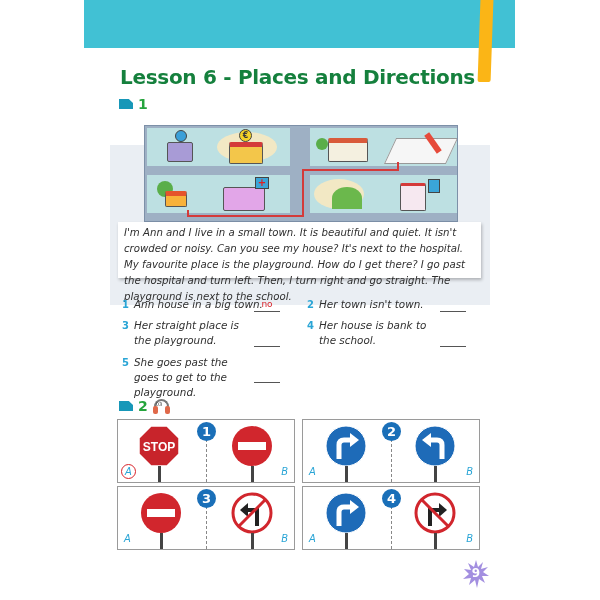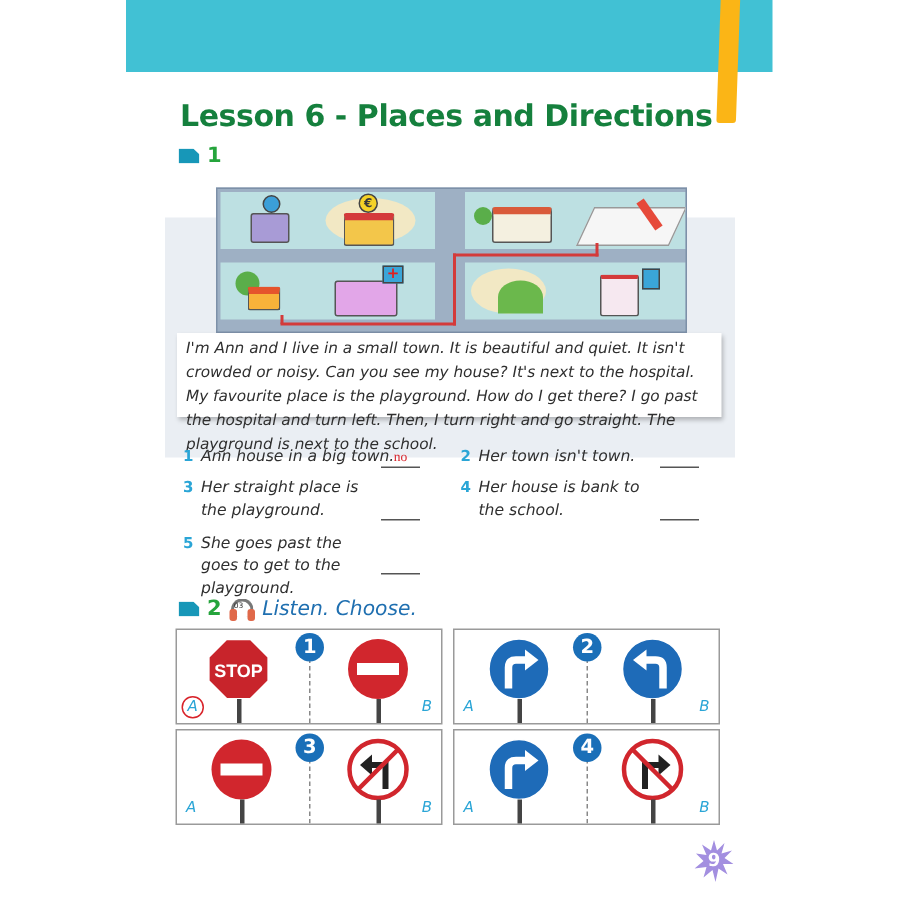--- a/index.html
+++ b/index.html
@@ -23,21 +23,21 @@
   .block { position: absolute; background: #bde0e2; }
   .block .sand { position: absolute; background: #f2e8c4; border-radius: 50%; }
   .bldg { position: absolute; border: 1px solid #555; border-radius: 2px; }
   .route { position: absolute; background: #d43a3a; }
 
   .reading { position: absolute; left: 118px; top: 222px; width: 363px; height: 56px; background: #fff; box-shadow: 1px 2px 3px rgba(0,0,0,0.25); padding: 3px 6px; font-size: 10.2px; line-height: 16px; font-style: italic; color: #2f2f2f; }
 
   .q { position: absolute; font-size: 10.4px; line-height: 15px; font-style: italic; color: #2f2f2f; }
   .q .qn { position: absolute; left: 0; top: 0; color: #2aa5d6; font-style: normal; font-weight: bold; font-size: 10px; }
   .q .qt { margin-left: 12px; display: block; }
-  .blank { position: absolute; width: 26px; border-bottom: 1px solid #555; height: 14px; font-size: 9px; color: #d8232a; text-align: center; line-height: 12px; font-style: normal; font-family: Liberation Serif, serif; }
+  .blank { position: absolute; width: 26px; border-bottom: 1px solid #555; height: 14px; font-size: 9px; color: #d8232a; text-align: center; line-height: 12px; font-style: normal; }
 
   .sign-box { position: absolute; width: 178px; height: 64px; border: 1px solid #9a9a9a; background: #fff; overflow: hidden; }
   .sign-box .divider { position: absolute; left: 88px; top: 14px; height: 48px; border-left: 1px dashed #888; }
   .sign-box .badge { position: absolute; left: 79px; top: 2px; width: 19px; height: 19px; border-radius: 50%; background: #1a6fb8; color: #fff; font-weight: bold; font-size: 13px; line-height: 19px; text-align: center; }
   .sign-box .optA, .sign-box .optB { position: absolute; bottom: 5px; font-size: 10px; color: #2aa5d6; font-style: italic; }
   .sign-box .optA { left: 6px; }
   .sign-box .optB { right: 6px; }
   .sign-box .optA.circled { border: 1px solid #d8232a; border-radius: 50%; width: 15px; height: 15px; line-height: 13px; text-align: center; left: 3px; bottom: 3px; }
   .sign { position: absolute; top: 5px; width: 42px; height: 42px; }
   .pole { position: absolute; top: 46px; width: 3px; height: 20px; background: #444; }
@@ -127,21 +127,20 @@
 
 <div class="ex-head" style="left:119px; top:398px;">
   <span class="flag"></span>
   <span class="num">2</span>
   <span style="position:relative; display:inline-block; width:17px; height:15px;">
     <span style="position:absolute; left:1px; top:0; width:15px; height:12px; border:2px solid #777; border-bottom:none; border-radius:8px 8px 0 0;"></span>
     <span style="position:absolute; left:0; top:7px; width:5px; height:8px; background:#e0694a; border-radius:2px;"></span>
     <span style="position:absolute; right:0; top:7px; width:5px; height:8px; background:#e0694a; border-radius:2px;"></span>
     <span style="position:absolute; left:3px; top:2px; font-size:5px; color:#333;">03</span>
   </span>
-  <span class="inst">Listen. Choose.</span>
 </div>
 
 <div class="sign-box" style="left:117px; top:419px;">
   <svg class="sign" style="left:20px;" viewBox="0 0 42 42">
     <polygon points="13,1 29,1 41,13 41,29 29,41 13,41 1,29 1,13" fill="#c8242b" stroke="#fff" stroke-width="1.5"></polygon>
     <text x="21" y="26" font-size="12" font-weight="bold" fill="#fff" text-anchor="middle" font-family="Liberation Sans, sans-serif">STOP</text>
   </svg>
   <div class="pole" style="left:40px;"></div>
   <div class="divider"></div>
   <div class="badge">1</div>

